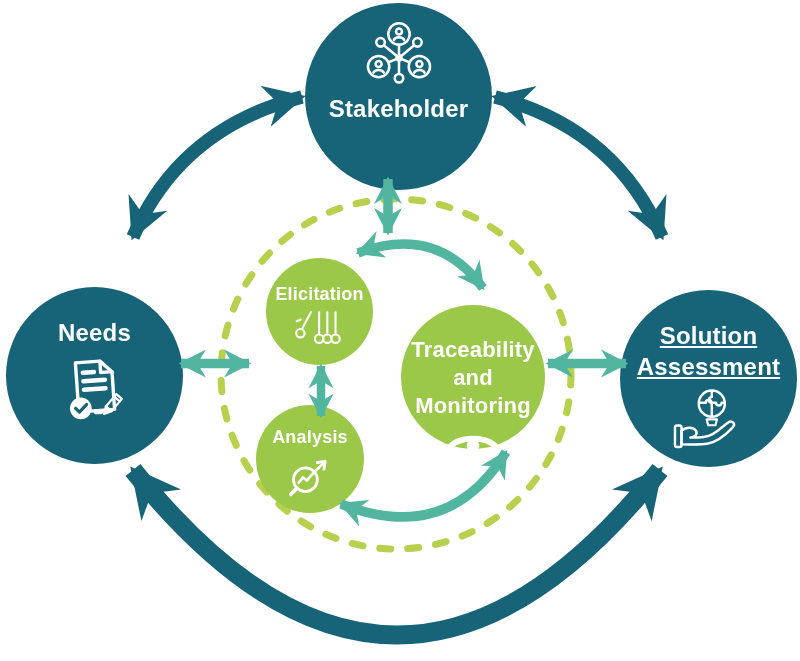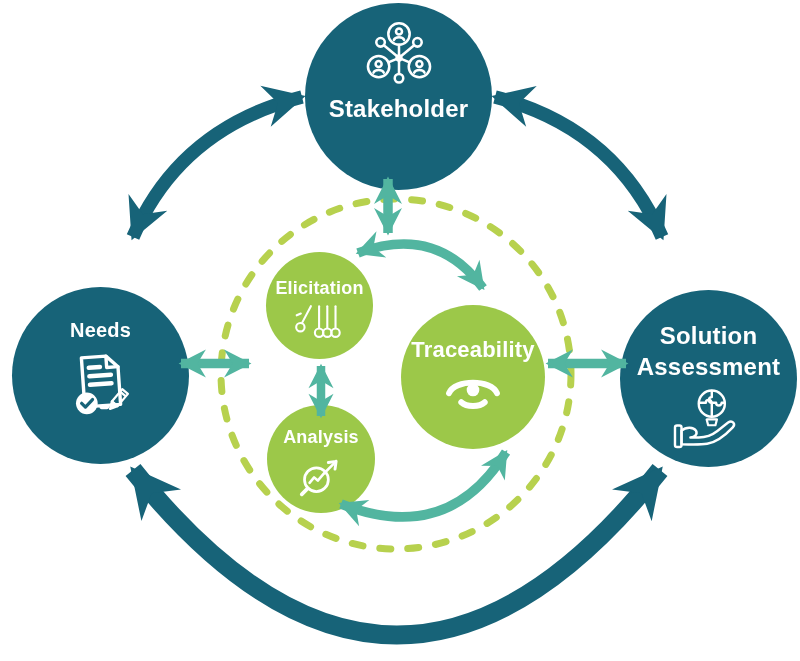--- a/index.html
+++ b/index.html
@@ -11,28 +11,28 @@
         align-items:center;color:#ffffff;font-weight:700;text-align:center;
         letter-spacing:.2px;box-sizing:border-box;}
   .node .lbl{line-height:1.28;}
   .node .lbl span{display:block;}
   .node svg{flex-shrink:0;}
   .outer{background:#176378;}
   .inner{background:#9CC849;}
   
   #n-stakeholder{left:305px;top:3px;width:187px;height:187px;padding-top:17px;font-size:24px;}
   #n-stakeholder .lbl{margin-top:6px;}
-  #n-needs{left:12px;top:287px;width:177px;height:177px;padding-top:31px;font-size:20px;}
+  #n-needs{left:6px;top:287px;width:177px;height:177px;padding-top:31px;font-size:24px;}
   #n-needs svg{margin-top:5px;}
-  #n-solution{left:620px;top:290px;width:177px;height:177px;padding-top:31px;font-size:24px;}
+  #n-solution{left:620px;top:290px;width:177px;height:177px;padding-top:31px;font-size:24px;text-decoration:underline;}
   #n-solution svg{margin-top:3px;}
   
-  #n-elicitation{left:266px;top:252px;width:107px;height:107px;padding-top:25px;font-size:18px;text-align:right;}
+  #n-elicitation{left:266px;top:258px;width:107px;height:107px;padding-top:25px;font-size:18px;text-align:right;}
   #n-elicitation svg{margin-top:3px;}
-  #n-analysis{left:267px;top:405px;width:108px;height:108px;padding-top:21px;font-size:18px;align-items:center;}
+  #n-analysis{left:256px;top:405px;width:108px;height:108px;padding-top:21px;font-size:18px;align-items:center;}
   #n-analysis svg{margin-top:5px;}
   #n-traceability{left:401px;top:305px;width:144px;height:144px;padding-top:31px;font-size:22px;}
   #n-traceability svg{margin-top:7px;}
 </style>
 </head>
 <body>
 
 <div id="canvas">
 
   <svg class="layer" width="800" height="661" viewBox="0 0 800 661">
@@ -149,20 +149,21 @@
         <polyline points="12.5,31.5 17.5,25.5 21.5,29 28,21.5" stroke-width="2.8"></polyline>
         <line x1="28.5" y1="21" x2="39" y2="10.5" stroke-width="2.8"></line>
         <path d="M41.5,8 L33,9.2 M41.5,8 L40.3,16.5" stroke-width="3.2"></path>
       </g>
     </svg>
   </div>
 
   <div class="node inner" id="n-traceability">
     <div class="lbl">
       <span>Traceability</span>
+      <span>and Monitoring</span>
     </div>
     <svg width="60" height="38" viewBox="0 0 66 42">
       <g stroke="#fff" fill="none" stroke-width="6.5" stroke-linecap="round">
         <path d="M6.5,24.5 C13,9 53,9 59.5,24.5"></path>
         <path d="M20,34.5 C26,40 40,40 46,34.5"></path>
       </g>
       <circle cx="33" cy="21" r="7" fill="#fff"></circle>
     </svg>
   </div>
 

